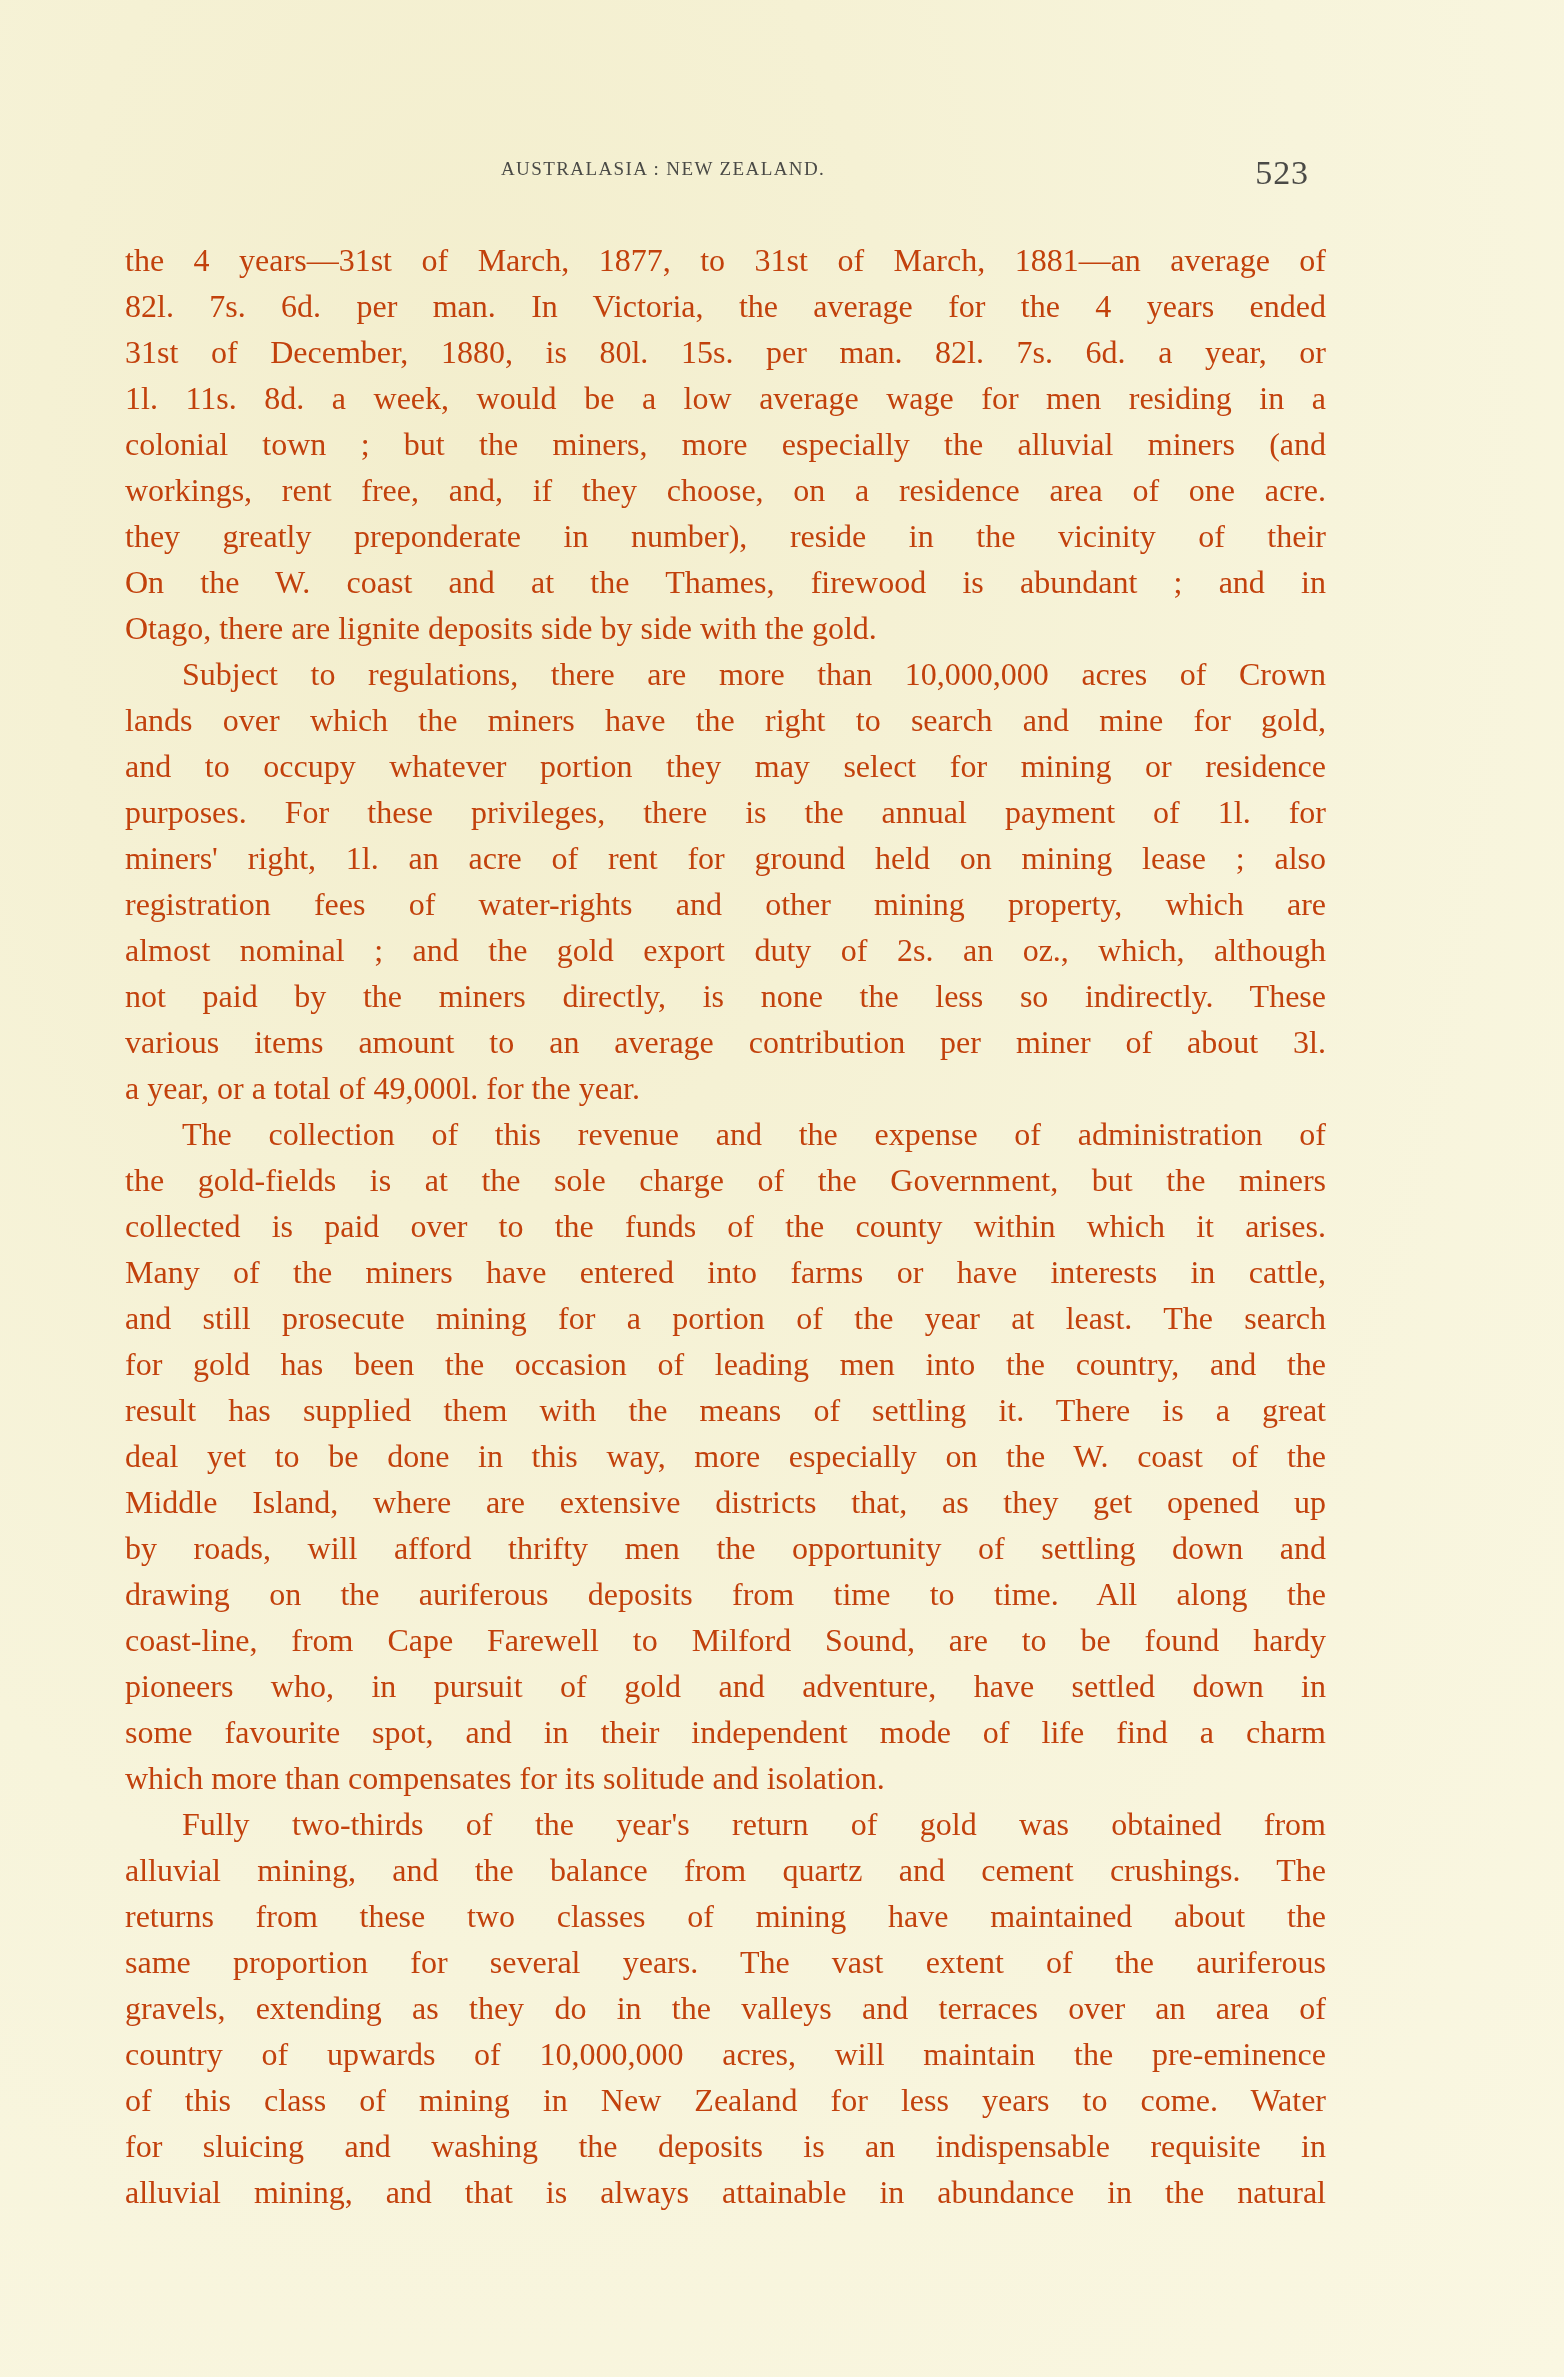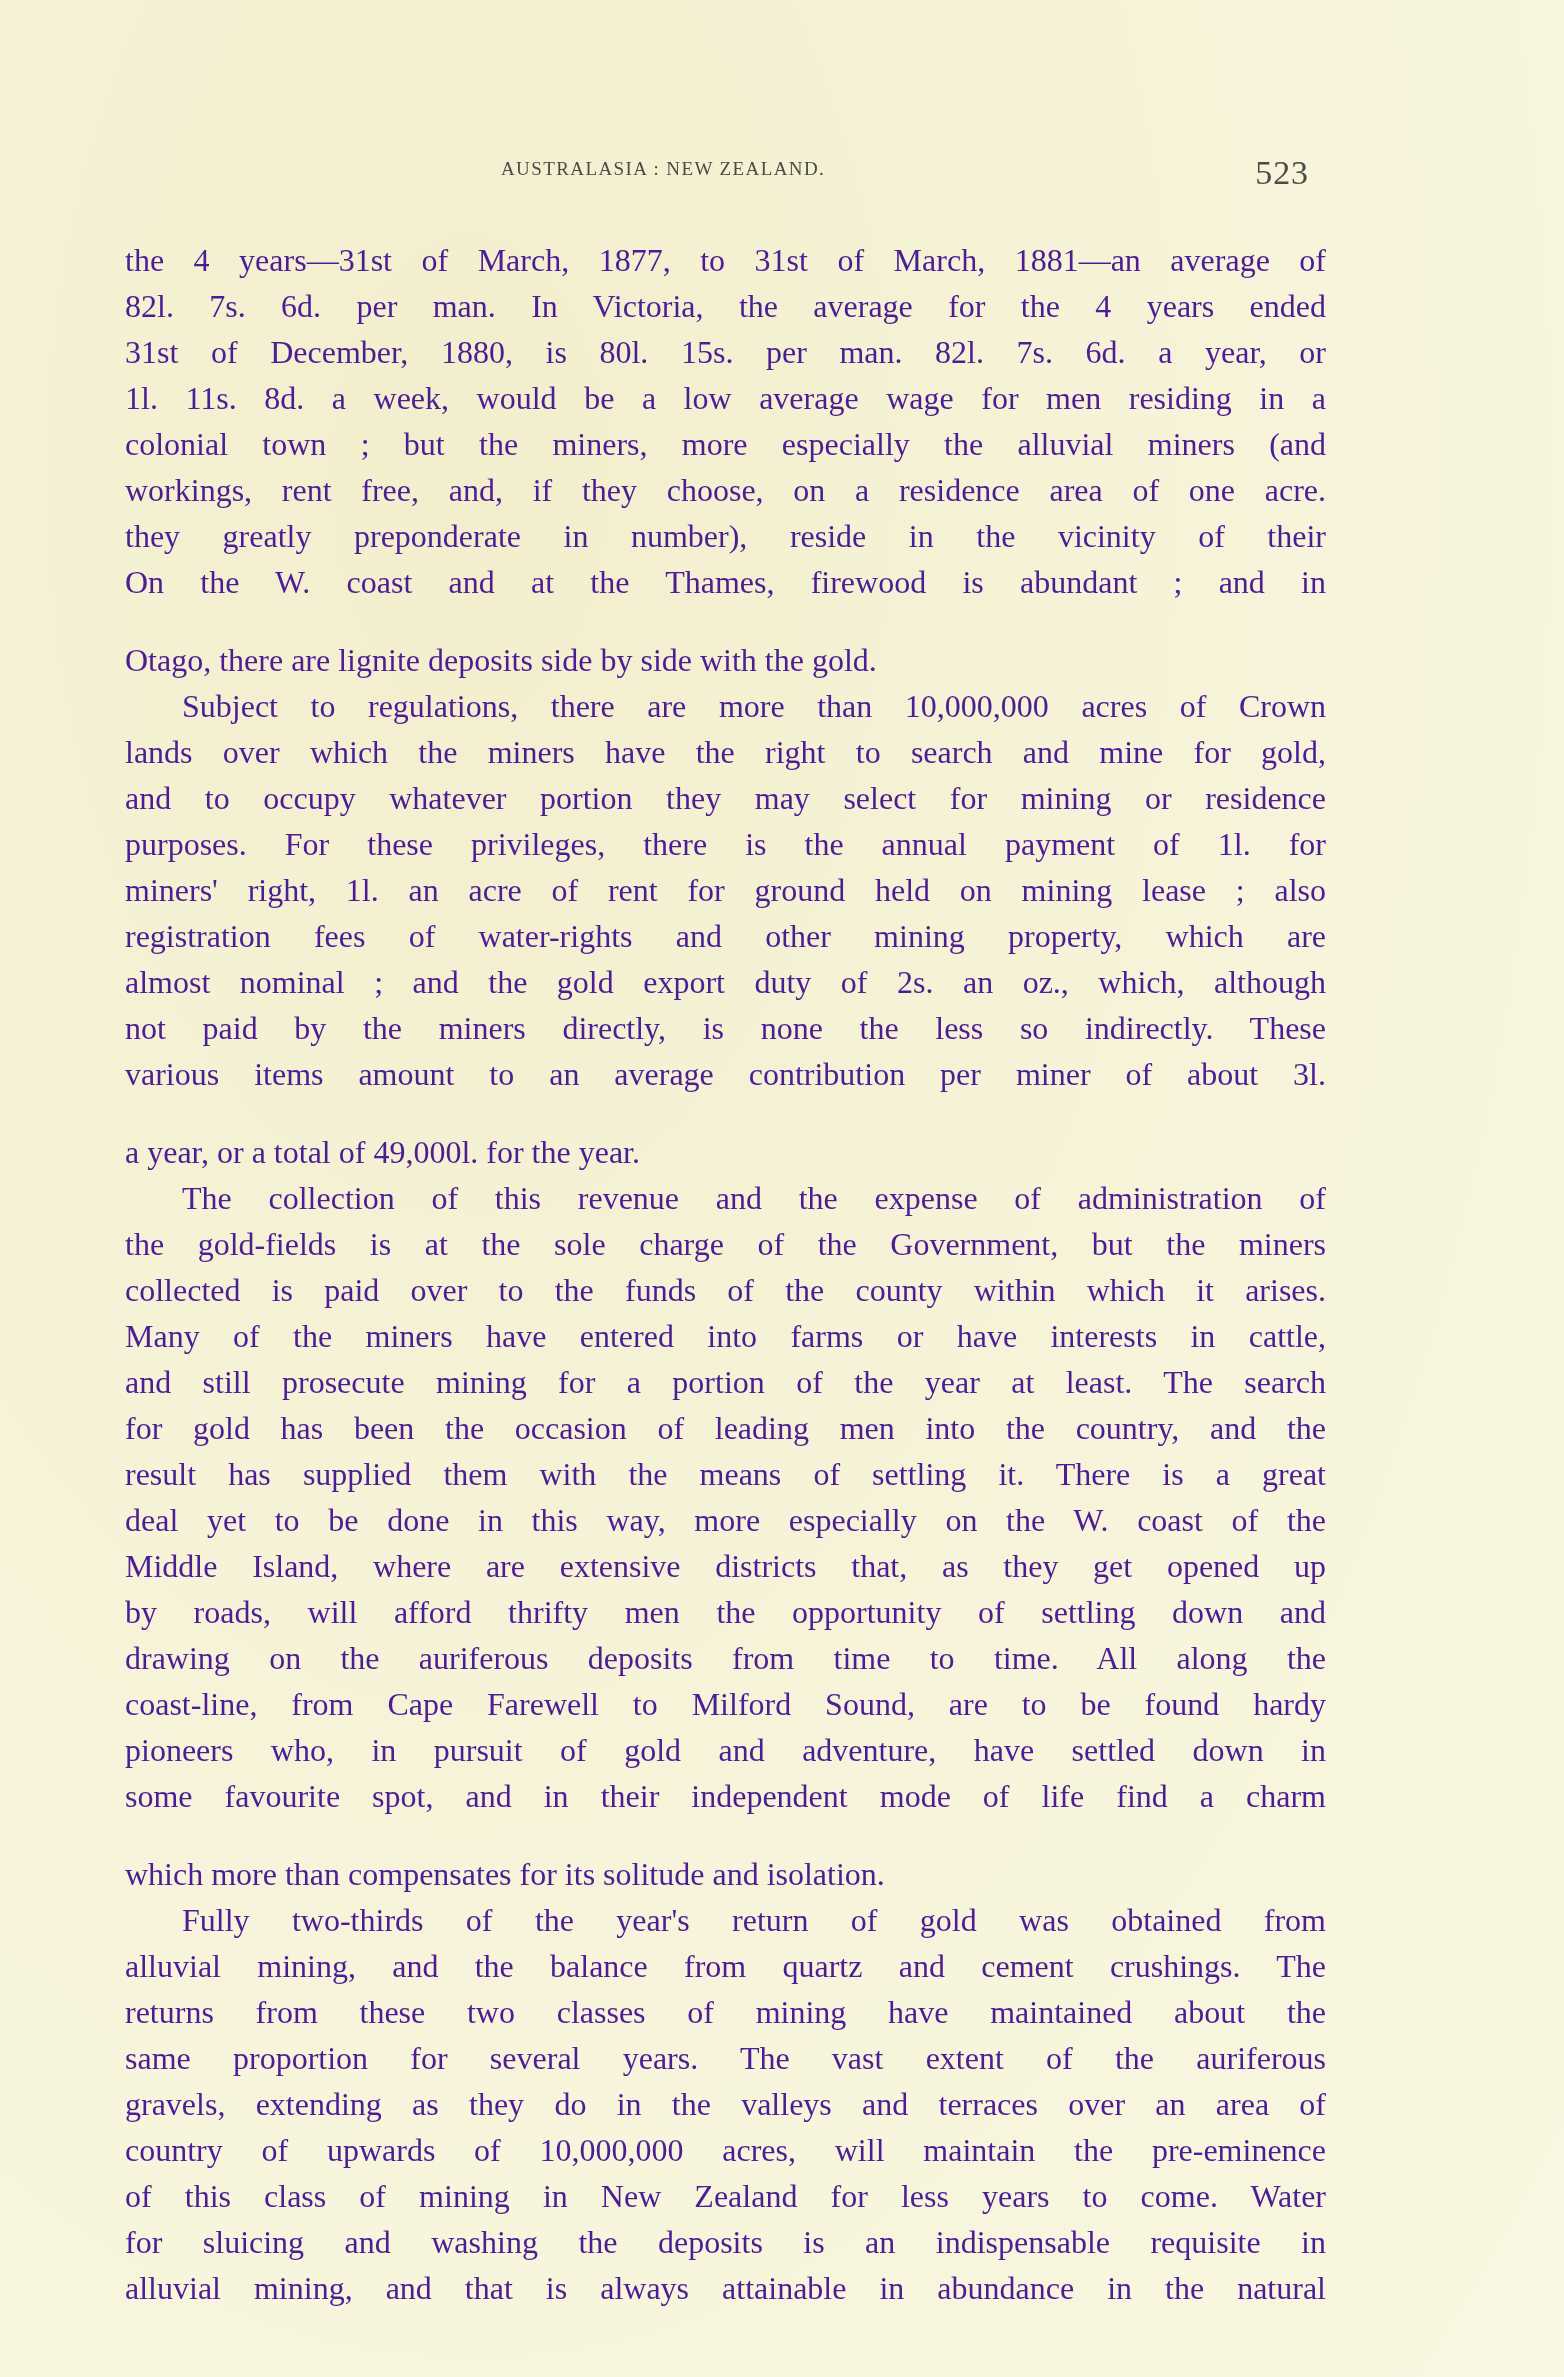--- a/index.html
+++ b/index.html
@@ -52,25 +52,24 @@
       left: 0;
       width: 1201px;
     }
     .line {
       height: 46px;
       font-size: 32px;
       line-height: 46px;
       white-space: nowrap;
       text-align: justify;
       text-align-last: justify;
-      color: #4c1d95;
+      color: #c2410c;
     }
     .line.last {
       text-align-last: left;
-      margin-top: 32px;
     }
     .line.indent {
       padding-left: 57px;
     }
   </style>
 </head>
 <body>
 
 <div class="page">
   <div class="running-head">

